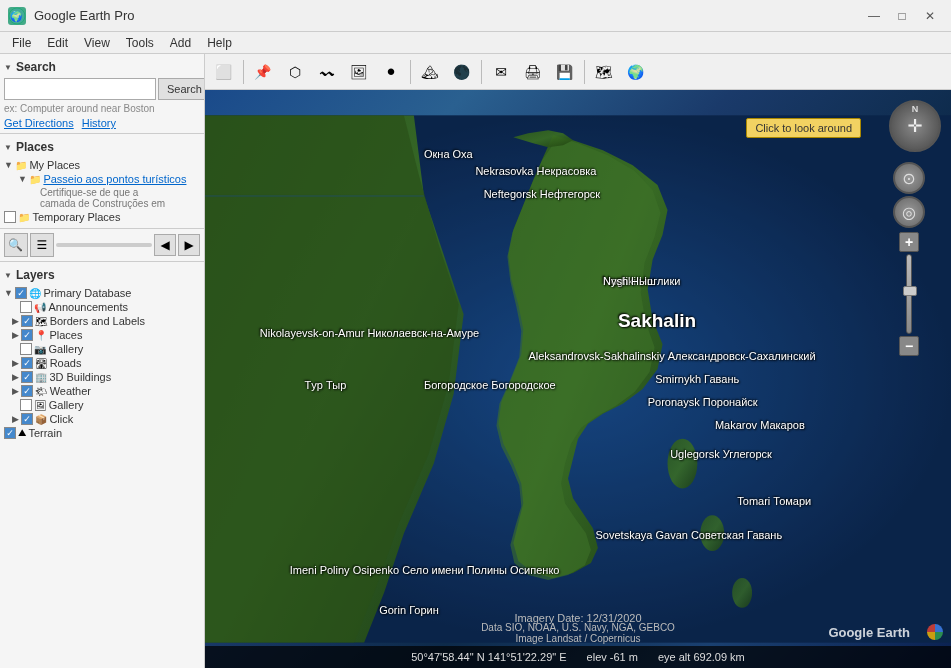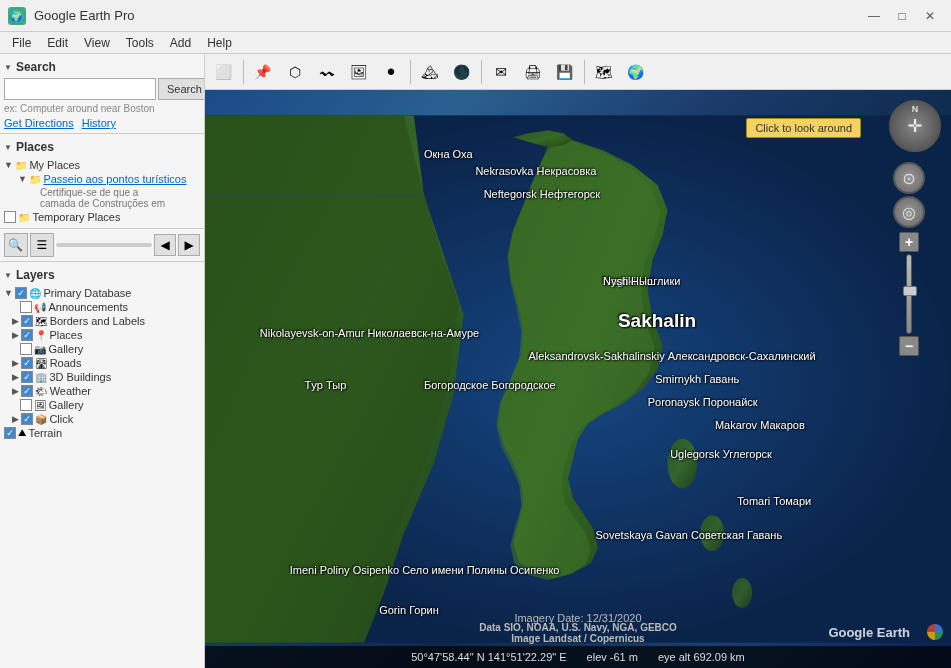--- a/index.html
+++ b/index.html
@@ -168,21 +168,21 @@
     .status-bar {
       position: absolute; bottom: 0; left: 0; right: 0; height: 22px;
       background: rgba(0,0,0,0.7); display: flex; align-items: center;
       justify-content: center; gap: 20px; font-size: 11px; color: #ddd;
     }
     .status-item { white-space: nowrap; }
 
     
     .data-attribution {
       position: absolute; bottom: 24px; left: 0; right: 0;
-      text-align: center; font-size: 10px; color: #bbb; pointer-events: none; font-weight: bold;
+      text-align: center; font-size: 10px; color: #bbb; pointer-events: none;
     }
 
     
     .ge-watermark {
       position: absolute; bottom: 28px; right: 8px;
       font-size: 13px; color: white; font-weight: bold; opacity: 0.8;
     }
     .ge-logo { display: flex; align-items: center; gap: 17px; }
     .ge-circle { width: 16px; height: 16px; border-radius: 50%; background: conic-gradient(#4285f4 0deg 90deg, #34a853 90deg 180deg, #fbbc04 180deg 270deg, #ea4335 270deg 360deg); }
 

